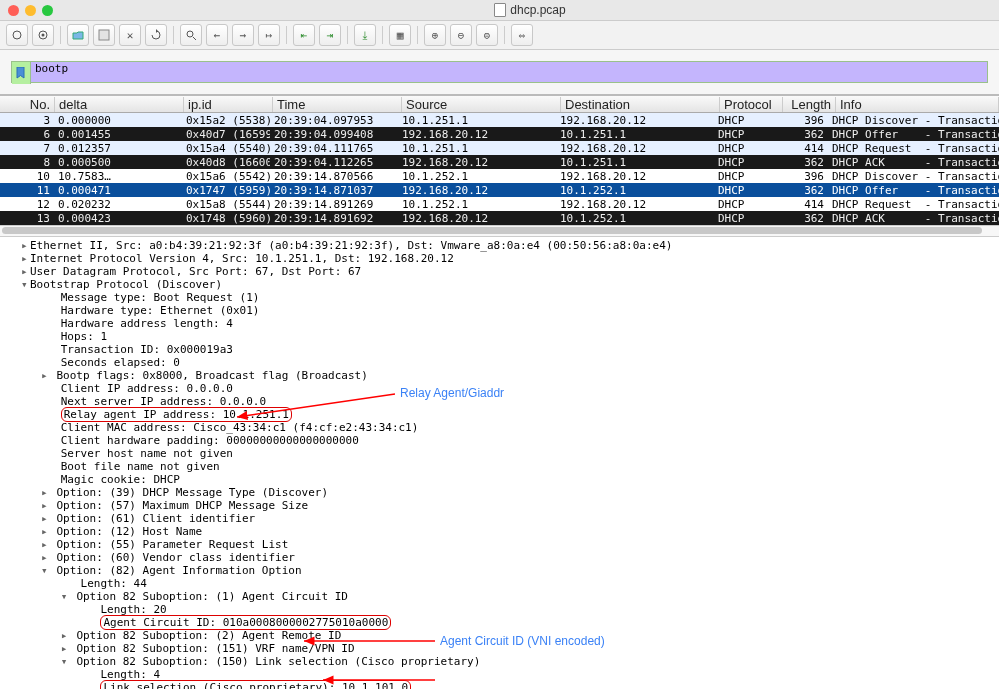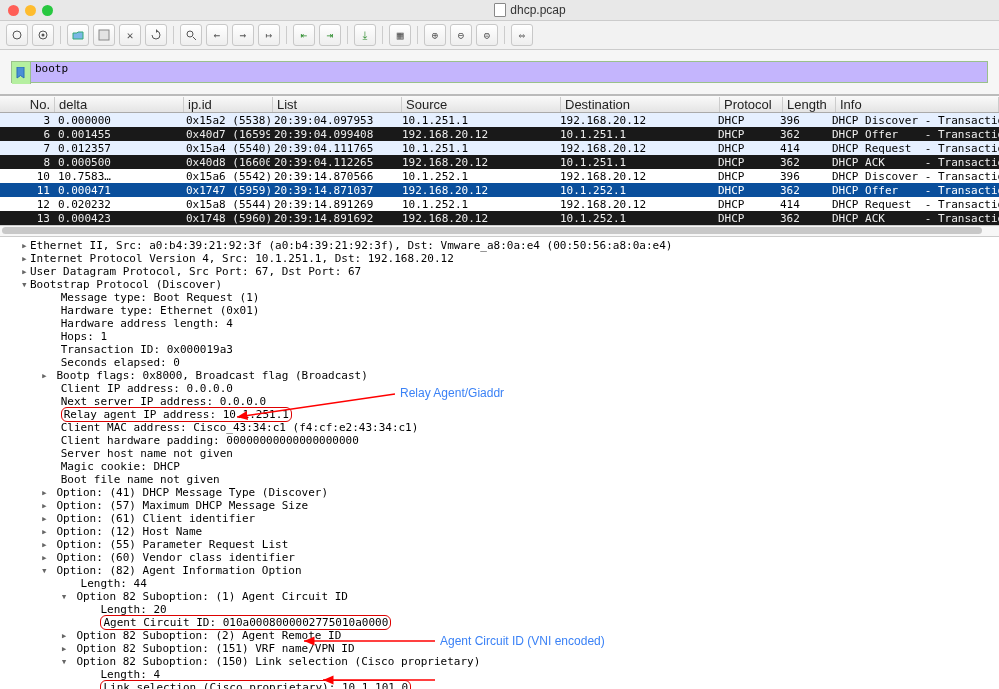--- a/index.html
+++ b/index.html
@@ -21,21 +21,21 @@
 .pkt-body{background:#fff}
 .row{display:flex;height:14px;align-items:center;font-family:Menlo,monospace;font-size:11px;white-space:pre}
 .row div{padding:0 4px;overflow:hidden}
 .c-no{width:46px;text-align:right}
 .c-delta{width:120px}
 .c-ipid{width:80px}
 .c-time{width:120px}
 .c-src{width:150px}
 .c-dst{width:150px}
 .c-proto{width:54px}
-.c-len{width:44px;}
+.c-len{width:44px;text-align:right}
 .c-info{flex:1}
 .sel-dark{background:#191919;color:#eee}
 .sel-blue{background:#0a4f9c;color:#fff}
 .sel-lblue{background:#e6f0ff}
 .scrollstrip{height:10px;background:#f7f7f7;border-top:1px solid #ccc;border-bottom:1px solid #ccc;position:relative}
 .thumb{position:absolute;left:2px;top:1px;height:7px;width:980px;background:#c8c8c8;border-radius:4px}
 .details{background:#fff;padding:2px 0 0 0;overflow:hidden}
 .dl{font-family:Menlo,monospace;font-size:11px;line-height:13px;white-space:pre;padding-left:21px}
 .tri{display:inline-block;width:9px;color:#666}
 .boxed{border:1.5px solid #d00;border-radius:6px;padding:0 2px}
@@ -124,21 +124,21 @@
         </svg>
       </span>
   <input style="flex: 1 1 0%; border: none; background: transparent; font: inherit; padding: 0px 4px; outline: none;" value="bootp">
  </div>
 </div>
 
 <div class="pkthdr">
  <div class="c-no">No.</div>
  <div class="c-delta">delta</div>
  <div class="c-ipid">ip.id</div>
- <div class="c-time">List</div>
+ <div class="c-time">Time</div>
  <div class="c-src">Source</div>
  <div class="c-dst">Destination</div>
  <div class="c-proto">Protocol</div>
  <div class="c-len">Length</div>
  <div class="c-info">Info</div>
 </div>
 <div class="pkt-body" id="pkt-body">
     <div class="row sel-lblue"><div class="c-no">3</div><div class="c-delta">0.000000</div><div class="c-ipid">0x15a2 (5538)</div><div class="c-time">20:39:04.097953</div><div class="c-src">10.1.251.1</div><div class="c-dst">192.168.20.12</div><div class="c-proto">DHCP</div><div class="c-len">396</div><div class="c-info">DHCP Discover - Transaction ID 0x19a3</div></div>
     <div class="row sel-dark"><div class="c-no">6</div><div class="c-delta">0.001455</div><div class="c-ipid">0x40d7 (16599)</div><div class="c-time">20:39:04.099408</div><div class="c-src">192.168.20.12</div><div class="c-dst">10.1.251.1</div><div class="c-proto">DHCP</div><div class="c-len">362</div><div class="c-info">DHCP Offer    - Transaction ID 0x19a3</div></div>
     <div class="row sel-lblue"><div class="c-no">7</div><div class="c-delta">0.012357</div><div class="c-ipid">0x15a4 (5540)</div><div class="c-time">20:39:04.111765</div><div class="c-src">10.1.251.1</div><div class="c-dst">192.168.20.12</div><div class="c-proto">DHCP</div><div class="c-len">414</div><div class="c-info">DHCP Request  - Transaction ID 0x19a3</div></div>
@@ -163,23 +163,23 @@
 <div class="dl">      <span>Hops: 1</span></div>
 <div class="dl">      <span>Transaction ID: 0x000019a3</span></div>
 <div class="dl">      <span>Seconds elapsed: 0</span></div>
 <div class="dl">   <span class="tri">▸</span> <span>Bootp flags: 0x8000, Broadcast flag (Broadcast)</span></div>
 <div class="dl">      <span>Client IP address: 0.0.0.0</span></div>
 <div class="dl">      <span>Next server IP address: 0.0.0.0</span></div>
 <div class="dl">      <span class="boxed">Relay agent IP address: 10.1.251.1</span></div>
 <div class="dl">      <span>Client MAC address: Cisco_43:34:c1 (f4:cf:e2:43:34:c1)</span></div>
 <div class="dl">      <span>Client hardware padding: 00000000000000000000</span></div>
 <div class="dl">      <span>Server host name not given</span></div>
+<div class="dl">      <span>Boot file name not given</span></div>
 <div class="dl">      <span>Magic cookie: DHCP</span></div>
-<div class="dl">      <span>Boot file name not given</span></div>
-<div class="dl">   <span class="tri">▸</span> <span>Option: (41) DHCP Message Type (Discover)</span></div>
+<div class="dl">   <span class="tri">▸</span> <span>Option: (39) DHCP Message Type (Discover)</span></div>
 <div class="dl">   <span class="tri">▸</span> <span>Option: (57) Maximum DHCP Message Size</span></div>
 <div class="dl">   <span class="tri">▸</span> <span>Option: (61) Client identifier</span></div>
 <div class="dl">   <span class="tri">▸</span> <span>Option: (12) Host Name</span></div>
 <div class="dl">   <span class="tri">▸</span> <span>Option: (55) Parameter Request List</span></div>
 <div class="dl">   <span class="tri">▸</span> <span>Option: (60) Vendor class identifier</span></div>
 <div class="dl">   <span class="tri">▾</span> <span>Option: (82) Agent Information Option</span></div>
 <div class="dl">         <span>Length: 44</span></div>
 <div class="dl">      <span class="tri">▾</span> <span>Option 82 Suboption: (1) Agent Circuit ID</span></div>
 <div class="dl">            <span>Length: 20</span></div>
 <div class="dl">            <span class="boxed">Agent Circuit ID: 010a0008000002775010a0000</span></div>

